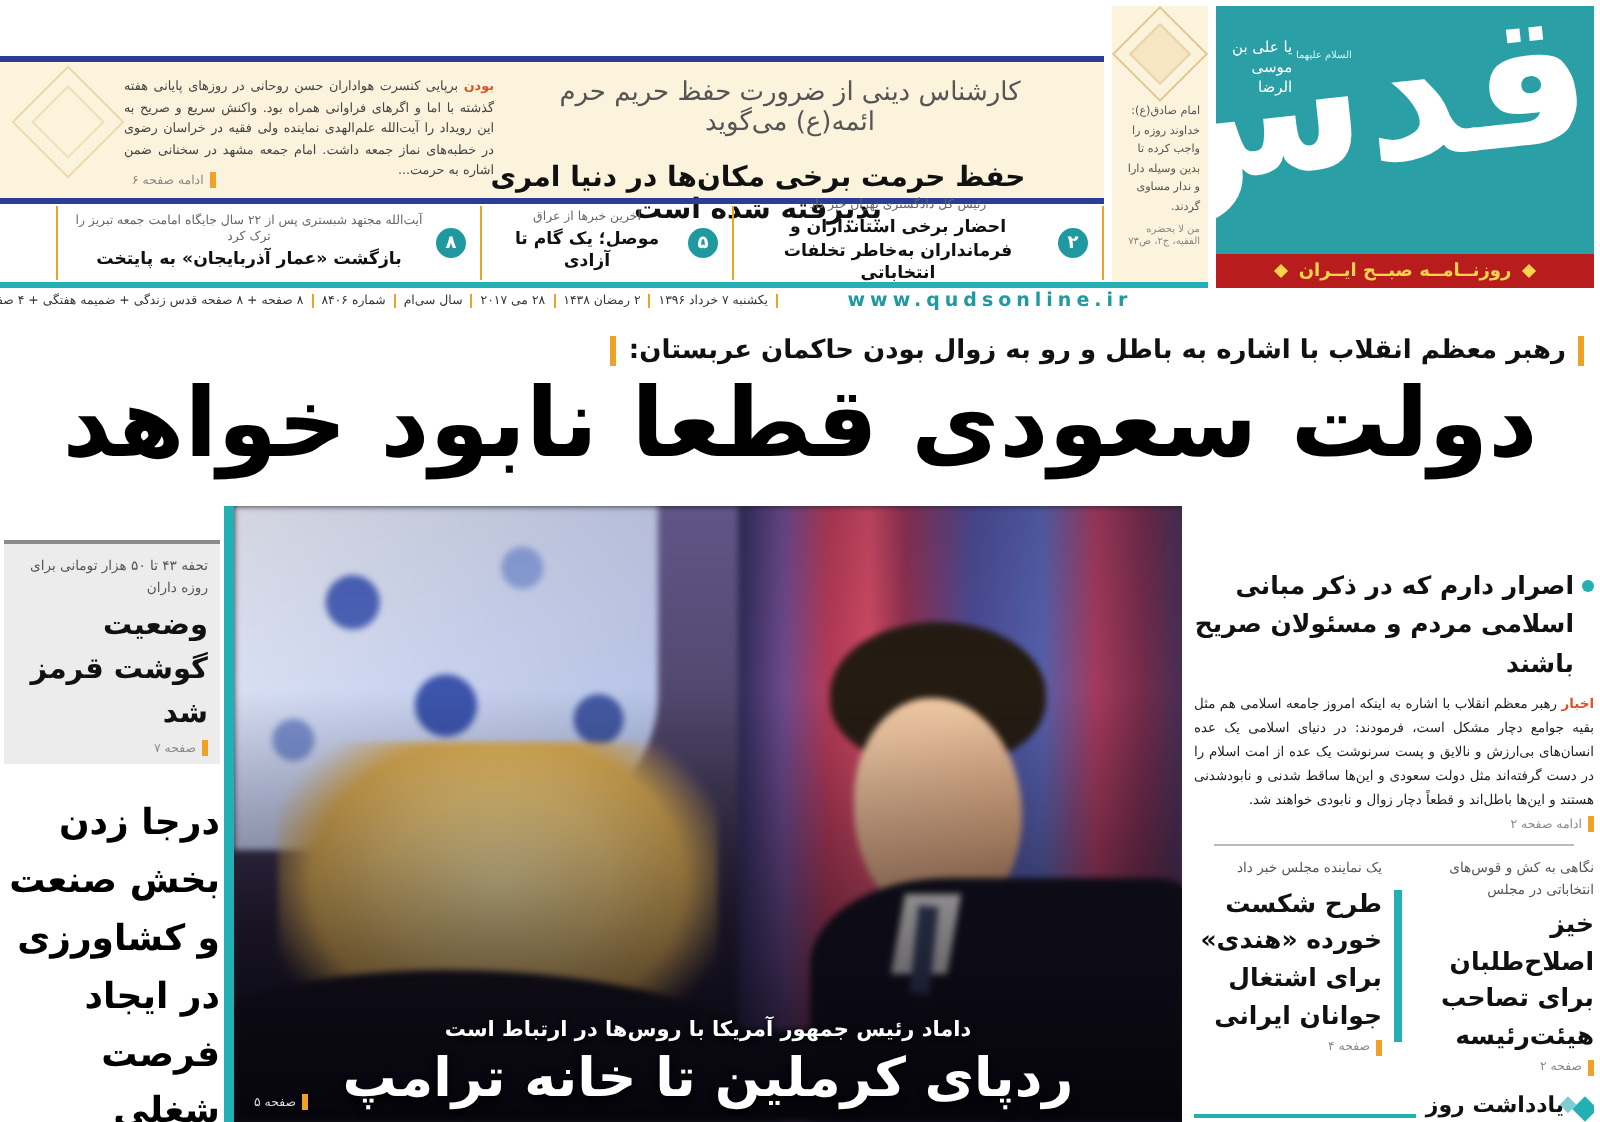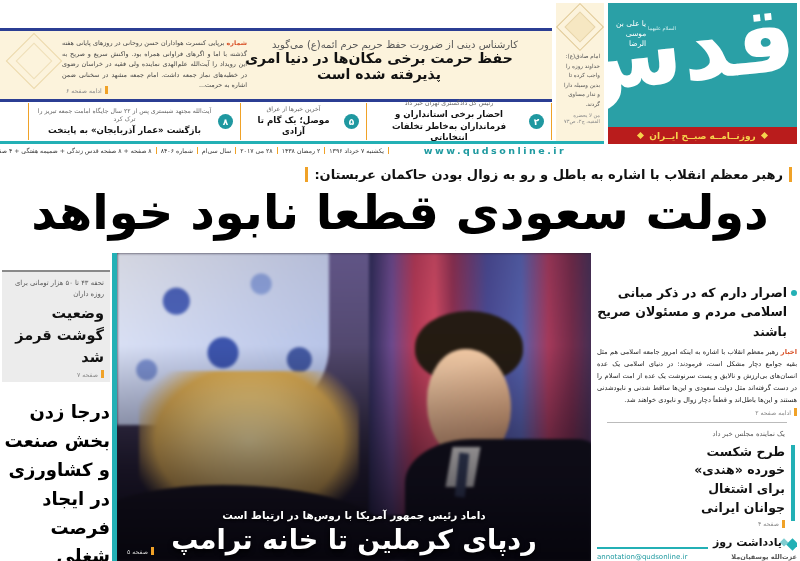--- a/index.html
+++ b/index.html
@@ -33,21 +33,21 @@
   
   .rule-blue { background:#2b3e93; height:3px; left:0; width:552px; }
   .cream-box { left:0; top:31px; width:552px; height:68px; background:#fcf3dc; }
   .cream-orn { position:absolute; left:14px; top:10px; width:40px; height:40px; border:1px solid #ecd9ab; transform:rotate(45deg); }
   .cream-orn::after { content:""; position:absolute; inset:6px; border:1px solid #efdfb8; }
   .brief-maaref { position:absolute; left:62px; top:7px; width:185px; font-size:6.4px; line-height:1.65;
                   color:#444; text-align:justify; }
   .label-red { color:#d9542b; font-weight:bold; }
   .brief-ref { position:absolute; left:66px; bottom:5px; }
   .top-story { position:absolute; right:28px; top:8px; width:290px; text-align:center; }
-  .top-story .kick { font-size:10px; color:#555; margin-bottom:0;padding-left:32px; }
+  .top-story .kick { font-size:13px; color:#555; margin-bottom:12px;padding-left:32px; }
   .top-story .hl { font-size:14px; font-weight:bold; color:#111; }
 
   
   .briefs-row { left:28px; top:103px; width:524px; height:37px; display:flex; direction:rtl; }
   .brief-cell { display:flex; align-items:center; gap:5px; padding:2px 7px; border-left:1px solid #f0a228; }
   .brief-cell:first-child { border-right:1px solid #f0a228; }
   .num { width:15px; height:15px; min-width:15px; border-radius:50%; background:#1f98a0; color:#fff;
          font-size:9px; font-weight:bold; display:flex; align-items:center; justify-content:center; }
   .bc-text { text-align:center; flex:1; }
   .bc-kick { font-size:6.2px; color:#666; line-height:1.4; }
@@ -152,21 +152,21 @@
 
   <div class="abs quote-col">
     <div class="orn"></div>
     <div class="quote-text">امام صادق(ع): خداوند روزه را واجب کرده تا بدین وسیله دارا و ندار مساوی گردند.</div>
     <div class="quote-src">من لا یحضره الفقیه، ج۲، ص۷۳</div>
   </div>
 
   <div class="abs rule-blue" style="top:28px"></div>
   <div class="abs cream-box">
     <div class="cream-orn"></div>
-    <div class="brief-maaref"><span class="label-red">شماره</span>
+    <div class="brief-maaref"><span class="label-red">بودن</span>
       <span>برپایی کنسرت هواداران حسن روحانی در روزهای پایانی هفته گذشته با اما و اگرهای فراوانی همراه بود. واکنش سریع و صریح به این رویداد را آیت‌الله علم‌الهدی نماینده ولی فقیه در خراسان رضوی در خطبه‌های نماز جمعه داشت. امام جمعه مشهد در سخنانی ضمن اشاره به حرمت...</span>
     </div>
     <div class="pref brief-ref">ادامه صفحه ۶</div>
     <div class="top-story">
       <div class="kick">کارشناس دینی از ضرورت حفظ حریم حرم ائمه(ع) می‌گوید</div>
       <div class="hl">حفظ حرمت برخی مکان‌ها در دنیا امری پذیرفته شده است</div>
     </div>
   </div>
   <div class="abs rule-blue" style="top:99px"></div>
 
@@ -212,20 +212,25 @@
   <div class="abs lead-headline">دولت سعودی قطعا نابود خواهد شد</div>
 
   <div class="abs right-col">
     <div class="subhead">اصرار دارم که در ذکر مبانی اسلامی مردم و مسئولان صریح باشند</div>
     <div class="small-body"><span class="label-red">اخبار</span>
       <span>رهبر معظم انقلاب با اشاره به اینکه امروز جامعه اسلامی هم مثل بقیه جوامع دچار مشکل است، فرمودند: در دنیای اسلامی یک عده انسان‌های بی‌ارزش و نالایق و پست سرنوشت یک عده از امت اسلام را در دست گرفته‌اند مثل دولت سعودی و این‌ها ساقط شدنی و نابودشدنی هستند و این‌ها باطل‌اند و قطعاً دچار زوال و نابودی خواهند شد.</span>
     </div>
     <div class="pref">ادامه صفحه ۲</div>
     <div class="divider"></div>
     <div class="pair">
+      <div class="pair-cell">
+        <div class="pair-kick">نگاهی به کش و قوس‌های انتخاباتی در مجلس</div>
+        <div class="pair-title">خیز اصلاح‌طلبان برای تصاحب هیئت‌رئیسه</div>
+        <div class="pref">صفحه ۲</div>
+      </div>
       <div class="pair-bar"></div>
       <div class="pair-cell">
         <div class="pair-kick">یک نماینده مجلس خبر داد</div>
         <div class="pair-title">طرح شکست خورده «هندی» برای اشتغال جوانان ایرانی</div>
         <div class="pref">صفحه ۴</div>
       </div>
     </div>
     <div class="note-head">
       <span class="note-icon"></span>
       <span class="note-title">یادداشت روز</span>

